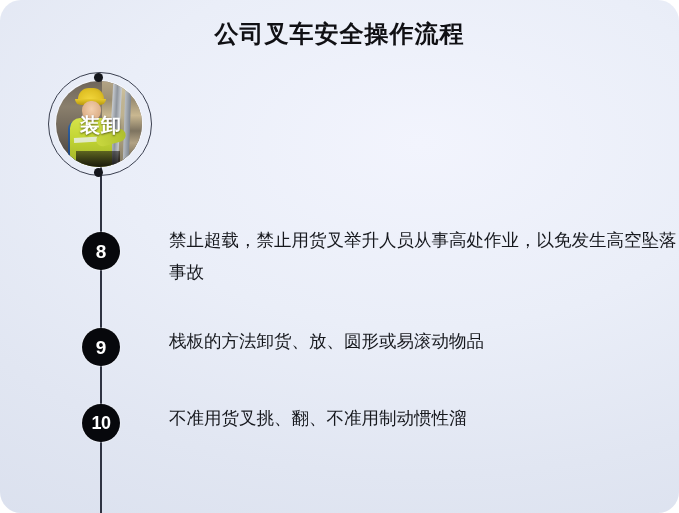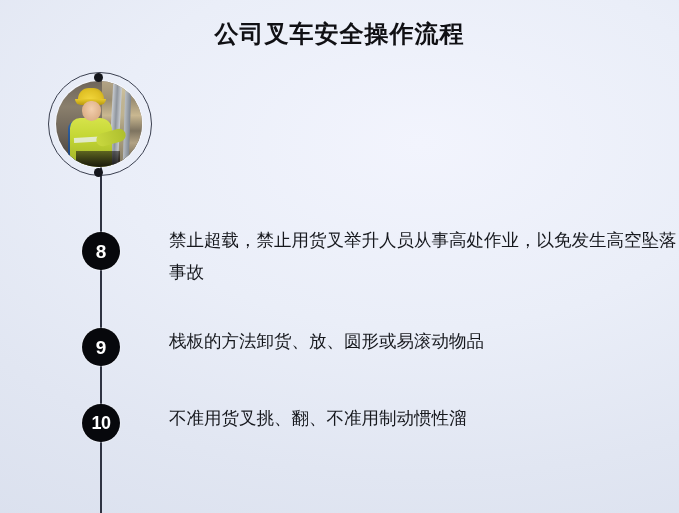--- a/index.html
+++ b/index.html
@@ -13,20 +13,21 @@
     font-family: "Liberation Sans", "DejaVu Sans", sans-serif;
   }
 
   #slide {
     position: relative;
     width: 679px;
     height: 513px;
     background:
       radial-gradient(120% 95% at 62% 28%, #f2f4fd 0%, #eaeef8 38%, #e1e6f2 68%, #d9dfed 100%);
     overflow: hidden;
+    border-radius: 21px;
   }
 
   
   #title {
     position: absolute;
     left: 0;
     top: 18px;
     width: 679px;
     text-align: center;
     font-size: 24px;
@@ -222,20 +223,21 @@
       <div class="ph-mast2"></div>
       <div class="ph-shirt"></div>
       <div class="ph-vest"></div>
       <div class="ph-stripe"></div>
       <div class="ph-arm"></div>
       <div class="ph-helmet"></div>
       <div class="ph-helmet-brim"></div>
       <div class="ph-face"></div>
       <div class="ph-dark"></div>
     </div>
+    <div id="photo-label">装卸</div>
     <div class="node-dot" id="node-dot-top"></div>
     <div class="node-dot" id="node-dot-bottom"></div>
   </div>
 
   <div class="step" id="step8">
     <div class="step-num">8</div>
     <div class="step-text">禁止超载，禁止用货叉举升人员从事高处作业，以免发生高空坠落事故</div>
   </div>
 
   <div class="step" id="step9">

